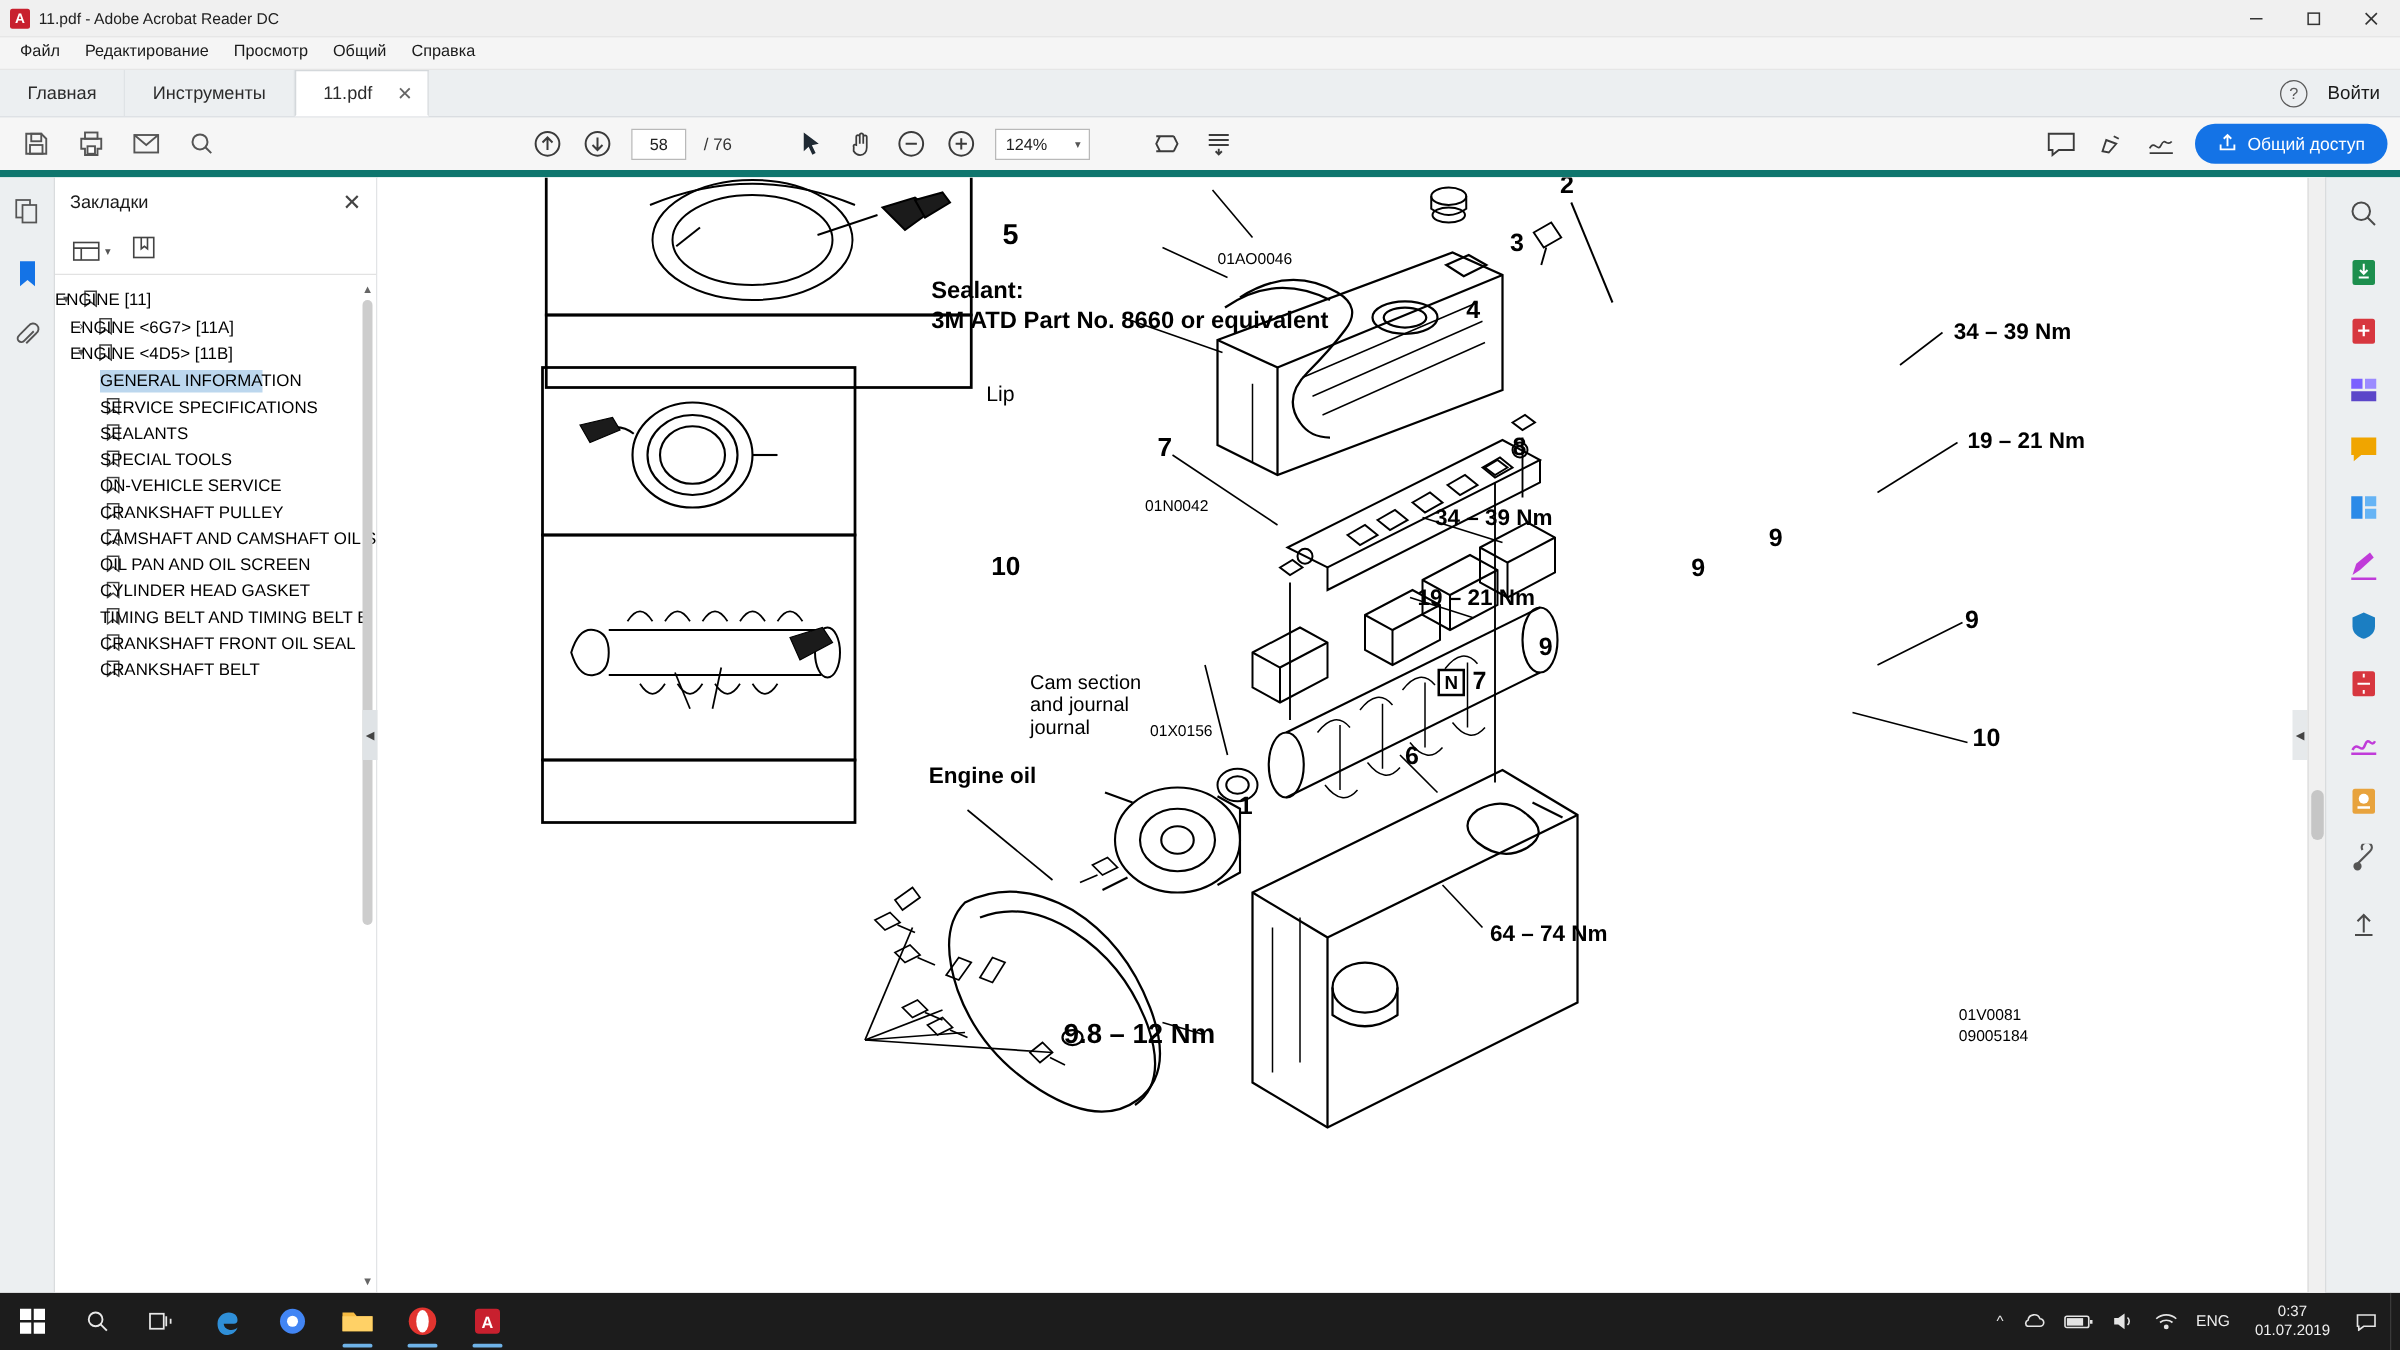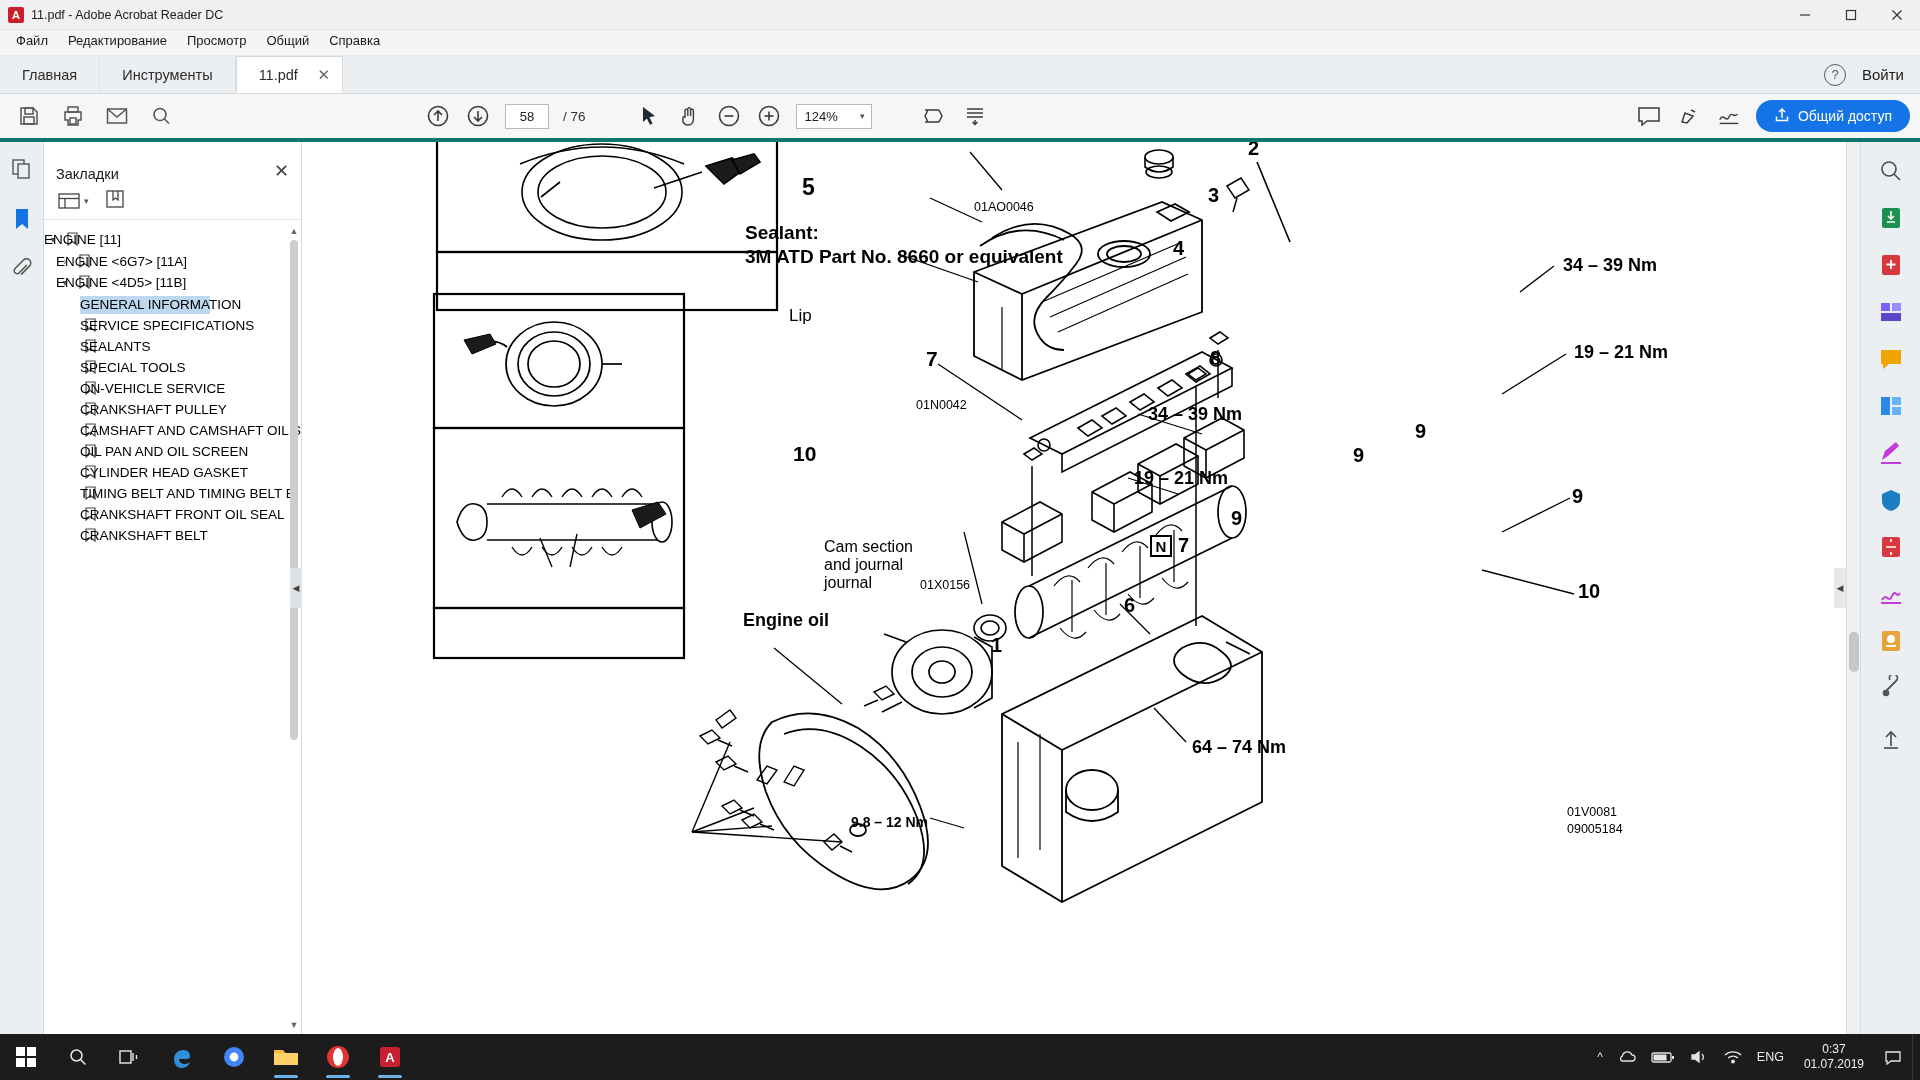--- a/index.html
+++ b/index.html
@@ -93,21 +93,21 @@
     width: 22px; height: 22px; border-radius: 50%;
     border: 1.6px solid #5a5a5a; color: #5a5a5a;
     font-size: 13px; display: flex; align-items: center; justify-content: center;
   }
   .signin { font-size: 15px; color: #1a1a1a; }
 
   
   .toolbar {
     height: 48px; flex: 0 0 48px;
     background: #f6f6f6;
-    border-bottom: 4px solid #0f766e;
+    border-bottom: 6px solid #0f766e;
     display: flex; align-items: center;
     padding: 0 10px;
     position: relative;
   }
   .tb-left { display: flex; align-items: center; gap: 18px; padding-left: 6px; }
   .tb-center { position: absolute; left: 425px; display: flex; align-items: center; gap: 14px; }
   .tb-right { margin-left: auto; display: flex; align-items: center; gap: 14px; }
   .tbicon {
     width: 26px; height: 26px;
     display: flex; align-items: center; justify-content: center;
@@ -146,21 +146,21 @@
   .rail .r-ico.active { color: #1473e6; }
 
   
   .bookmarks {
     width: 258px; flex: 0 0 258px;
     background: #fff; border-right: 1px solid #d9dcde;
     display: flex; flex-direction: column;
     position: relative;
   }
   .bm-head {
-    height: 40px; display: flex; align-items: flex-end;
+    height: 40px; display: flex; align-items: center;
     padding: 0 12px; font-size: 14.5px; color: #1a1a1a;
   }
   .bm-head .x { margin-left: auto; font-size: 18px; color: #444; }
   .bm-tools {
     height: 38px; display: flex; align-items: center; gap: 16px;
     padding: 0 14px; border-bottom: 1px solid #e2e2e2;
     color: #444;
   }
   .bm-list { flex: 1 1 auto; overflow: hidden; padding-top: 8px; position: relative; }
   .bm-row {
@@ -848,21 +848,21 @@
         <div class="lbl bold-lbl" style="left:689px; top:492px; font-size:20px;">1</div>
 
         <div style="position:absolute;left:848px;top:393px;width:22px;height:22px;border:2px solid #000;display:flex;align-items:center;justify-content:center;font-size:15px;font-weight:bold;font-family:'Liberation Sans',sans-serif;">N</div>
         <div class="lbl bold-lbl" style="left:876px; top:392px; font-size:20px;">7</div>
 
         <div class="lbl bold-lbl" style="left:1261px; top:113px; font-size:18px;">34 – 39 Nm</div>
         <div class="lbl bold-lbl" style="left:1272px; top:200px; font-size:18px;">19 – 21 Nm</div>
         <div class="lbl bold-lbl" style="left:846px; top:262px; font-size:18px;">34 – 39 Nm</div>
         <div class="lbl bold-lbl" style="left:832px; top:326px; font-size:18px;">19 – 21 Nm</div>
         <div class="lbl bold-lbl" style="left:890px; top:595px; font-size:18px;">64 – 74 Nm</div>
-        <div class="lbl bold-lbl" style="left:549px; top:672px; font-size:14px;">9.8 – 12 Nm</div>
+        <div class="lbl bold-lbl" style="left:549px; top:672px; font-size:22px;">9.8 – 12 Nm</div>
 
         <div class="code" style="left:1265px; top:663px;">01V0081</div>
         <div class="code" style="left:1265px; top:680px;">09005184</div>
 
         <svg width="1520" height="790" viewBox="0 0 1520 790" style="position:absolute;left:0;top:0;pointer-events:none;">
           <g stroke="#000" stroke-width="1.3" fill="none">
             <path d="M668 10 L700 48"></path>
             <path d="M628 56 L680 80"></path>
             <path d="M596 112 L676 140"></path>
             <path d="M1252 124 L1218 150"></path>

